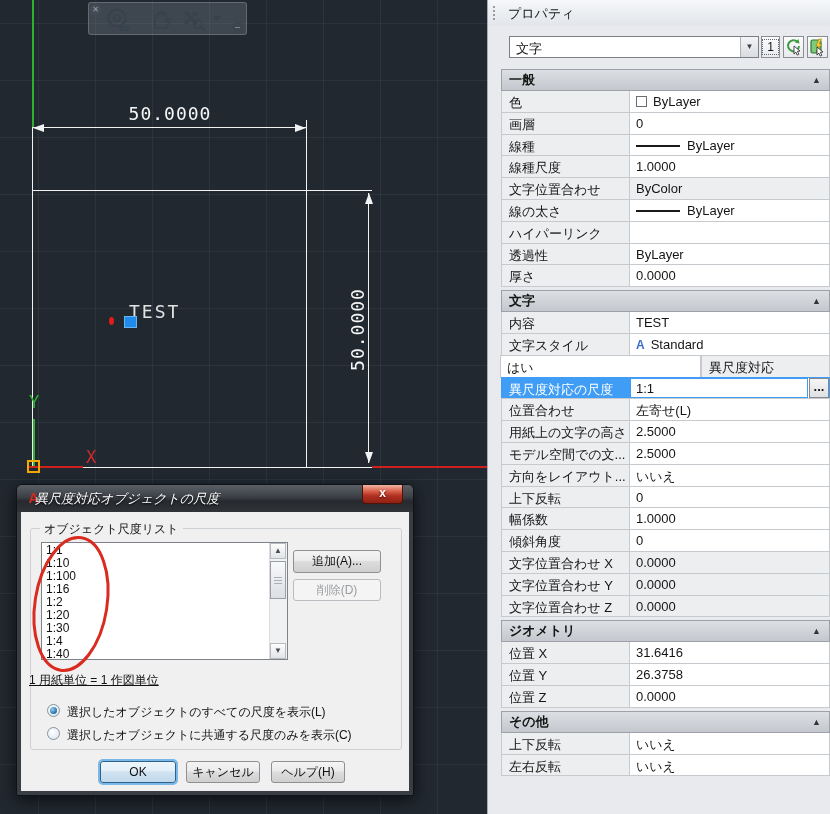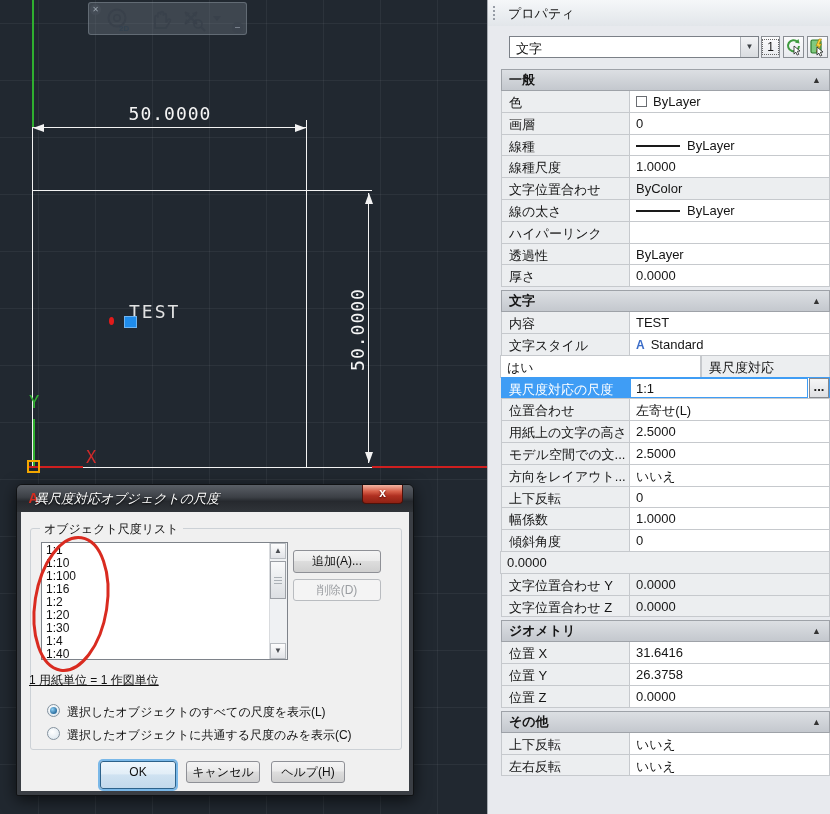--- a/index.html
+++ b/index.html
@@ -212,21 +212,21 @@
       <div class="btn" style="left:272px;top:38px;width:88px;height:23px;line-height:21px">追加(A)...</div>
       <div class="btn disabled" style="left:272px;top:67px;width:88px;height:22px;line-height:20px">削除(D)</div>
 
       <div class="note">1 用紙単位 = 1 作図単位</div>
 
       <div class="radio sel" id="radio-all" style="left:26px;top:192px"></div>
       <div class="radio-label" style="left:46px;top:192px">選択したオブジェクトのすべての尺度を表示(L)</div>
       <div class="radio" style="left:26px;top:215px"></div>
       <div class="radio-label" style="left:46px;top:215px">選択したオブジェクトに共通する尺度のみを表示(C)</div>
 
-      <div class="btn focus" style="left:79px;top:249px;width:76px;height:28px;line-height:20px">OK</div>
+      <div class="btn focus" style="left:79px;top:249px;width:76px;height:22px;line-height:20px">OK</div>
       <div class="btn" style="left:165px;top:249px;width:74px;height:22px;line-height:20px">キャンセル</div>
       <div class="btn" style="left:250px;top:249px;width:74px;height:22px;line-height:20px">ヘルプ(H)</div>
 
       <svg class="ellipse-svg">
         <ellipse cx="50" cy="92" rx="36" ry="67" fill="none" stroke="#d92b20" stroke-width="3" transform="rotate(9 50 92)"></ellipse>
       </svg>
     </div>
   </div>
 
   <div class="palette">
@@ -339,20 +339,21 @@
         </div>
         <div class="prop-row">
           <div class="cell label">幅係数</div>
           <div class="cell value"><span>1.0000</span></div>
         </div>
         <div class="prop-row">
           <div class="cell label">傾斜角度</div>
           <div class="cell value"><span>0</span></div>
         </div>
         <div class="prop-row">
+          <div class="cell label">文字位置合わせ X</div>
           <div class="cell value dis"><span>0.0000</span></div>
         </div>
         <div class="prop-row">
           <div class="cell label">文字位置合わせ Y</div>
           <div class="cell value dis"><span>0.0000</span></div>
         </div>
         <div class="prop-row">
           <div class="cell label">文字位置合わせ Z</div>
           <div class="cell value dis"><span>0.0000</span></div>
         </div>

